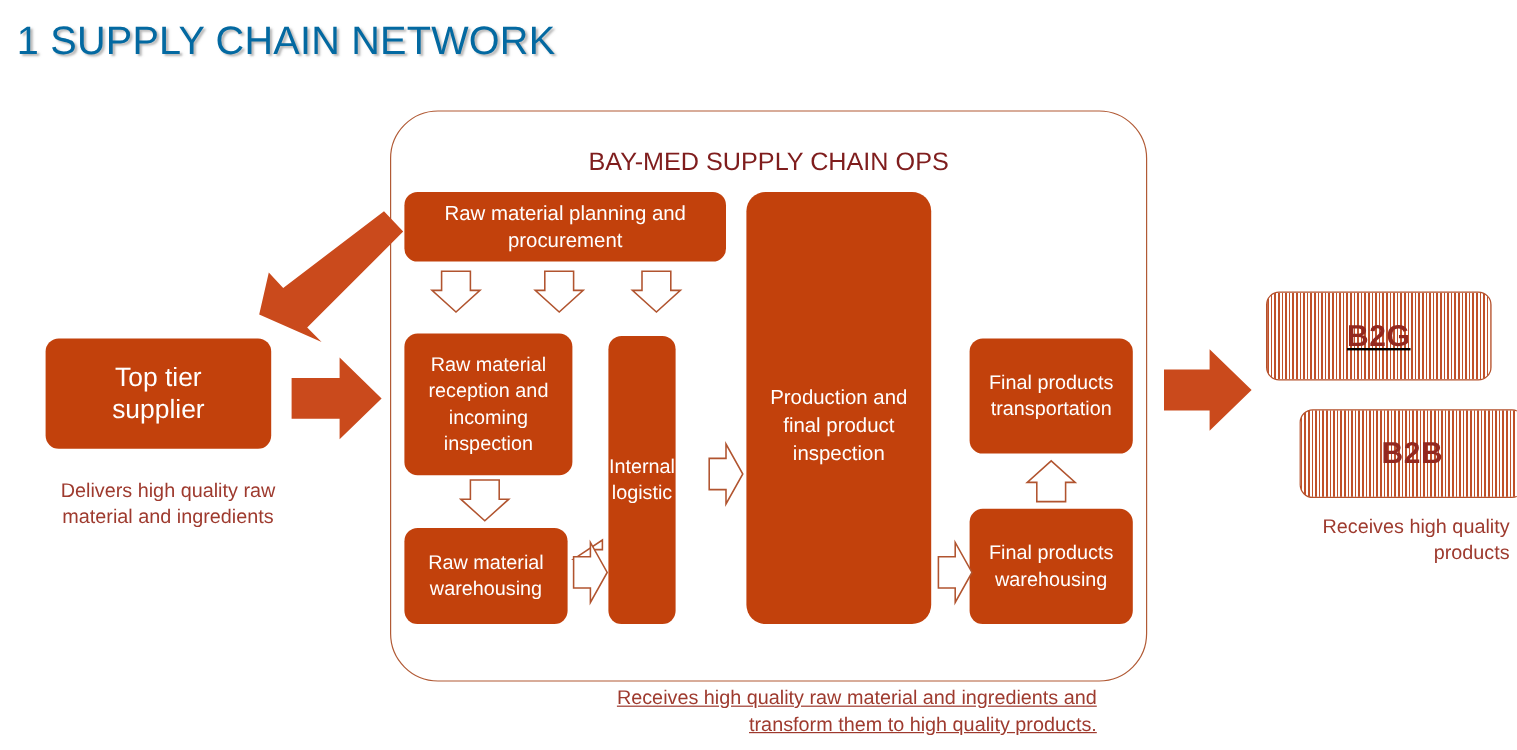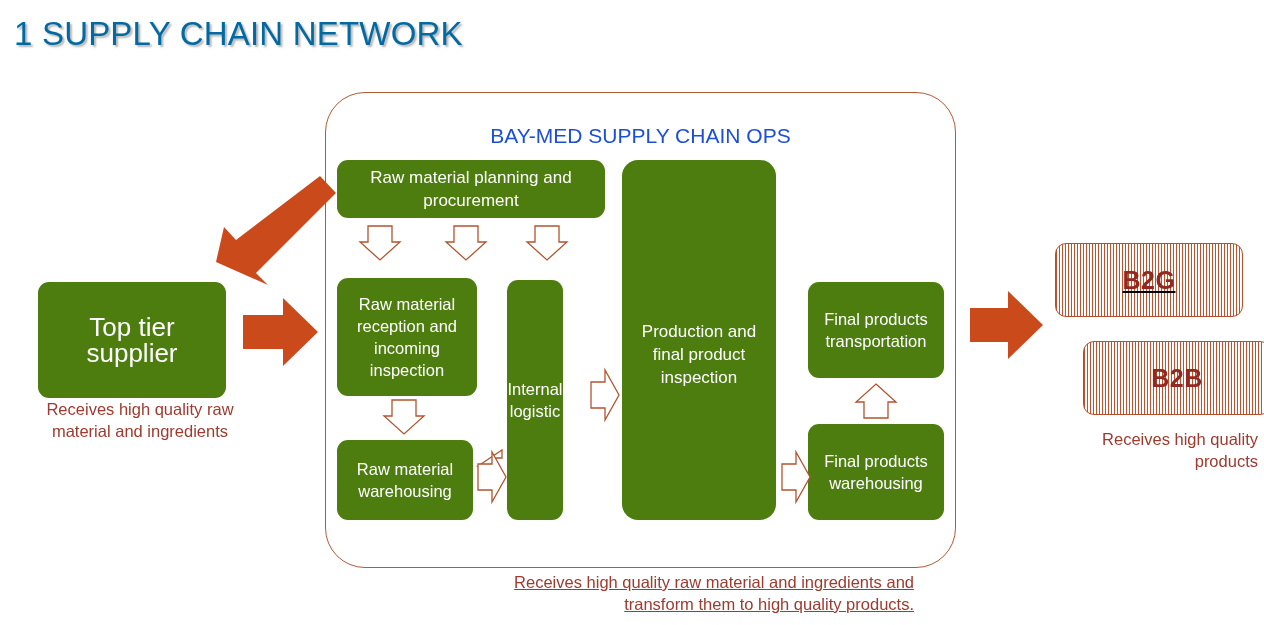--- a/index.html
+++ b/index.html
@@ -41,28 +41,28 @@
     box-sizing: border-box;
     background: transparent;
   }
   #ops-title {
     position: absolute;
     left: 325px;
     top: 124px;
     width: 631px;
     text-align: center;
     font-size: 21px;
-    color: #1d4ed8;
+    color: #7f1d1d;
     white-space: nowrap;
   }
 
   
   .pbox {
     position: absolute;
-    background: #4d7c0f;
+    background: #c2410c;
     border-radius: 11px;
     color: #FFFFFF;
     display: flex;
     align-items: center;
     justify-content: center;
     text-align: center;
     box-sizing: border-box;
     font-size: 17px;
     line-height: 23px;
     padding: 2px 7px;
@@ -114,25 +114,25 @@
   .arrow-hollow { fill: #ffffff; stroke: #B1542F; stroke-width: 1.3; }
 </style>
 </head>
 <body>
 
 <div id="page-title">1 SUPPLY CHAIN NETWORK</div>
 
 <div id="ops-container"></div>
 <div id="ops-title">BAY-MED SUPPLY CHAIN OPS</div>
 
-<div class="pbox" style="left:38px; top:282px; width:188px; height:116px; font-size:26px; line-height:26px;">
+<div class="pbox" style="left:38px; top:282px; width:188px; height:92px; font-size:22px; line-height:26px;">
   <span style="white-space:pre-line;">Top tier
 supplier</span>
 </div>
-<div class="caption" style="left:20px; top:398px; width:240px; text-align:center;">Receives high quality raw
+<div class="caption" style="left:20px; top:398px; width:240px; text-align:center;">Delivers high quality raw
 material and ingredients</div>
 
 <div class="pbox" style="left:337px; top:160px; width:268px; height:58px;">
   <span style="white-space:pre-line;">Raw material planning and
 procurement</span>
 </div>
 
 <div class="pbox small" style="left:337px; top:278px; width:140px; height:118px;">
   <span style="white-space:pre-line;">Raw material
 reception and

